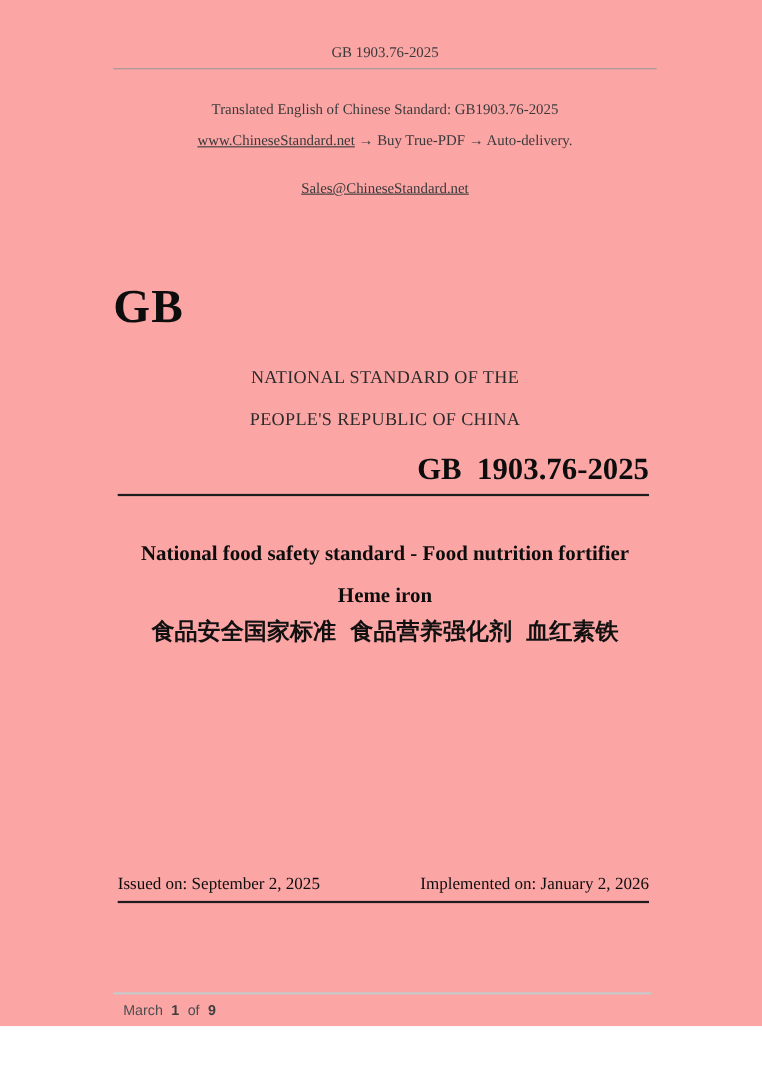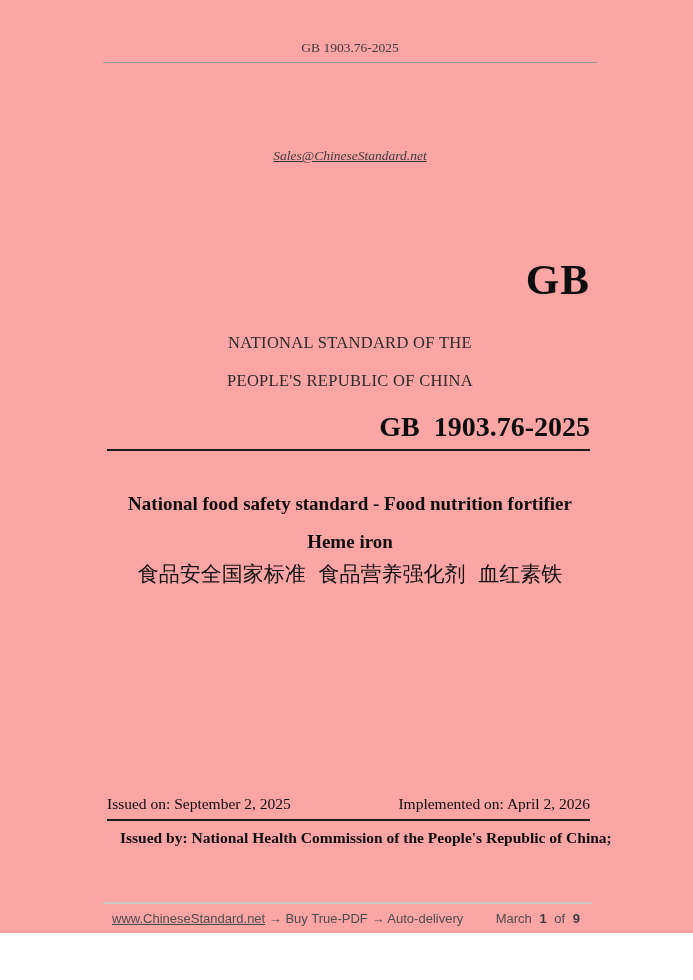--- a/index.html
+++ b/index.html
@@ -15,41 +15,41 @@
   .abs { position: absolute; }
   .band { left: 103px; width: 494px; text-align: center; }
   .rule { position: absolute; }
   .rule-thin  { height: 1px; background: #9a9a9a; }
   .rule-dark  { height: 2px; background: #1c1c1c; }
   .rule-light { height: 2px; background: #c9c9c9; }
 
   .doc-code   { top: 40px;  font-size: 13.5px; color: #3a3a3a; }
   .translated { top: 92px;  font-size: 13.5px; color: #3a3a3a; }
   .www-line   { top: 120px; font-size: 13.5px; color: #3a3a3a; }
-  .sales-line { top: 148px; font-size: 13.5px; color: #3a3a3a; font-style: italic; }
+  .sales-line { top: 163px; font-size: 13.5px; color: #3a3a3a; }
   .link { color: #3a3a3a; text-decoration: underline; cursor: pointer; }
 
   .gb-logo {
     top: 256px; left: 103px; width: 487px;
-    text-align: right; font-size: 43px; font-weight: bold;
+    text-align: left; font-size: 43px; font-weight: bold;
     color: #0d0d0d; line-height: 1.1; letter-spacing: 1px;
   }
   .org-line1 { top: 333px; font-size: 16.5px; color: #2b2b2b; letter-spacing: 0.3px; text-align: center; }
   .org-line2 { top: 371px; font-size: 16.5px; color: #2b2b2b; letter-spacing: 0.3px; }
   .std-code {
     top: 411px; left: 103px; width: 487px;
     text-align: right; font-size: 28px; font-weight: bold;
     color: #0d0d0d; white-space: pre;
   }
   .rule-under-code { top: 449px; left: 107px; width: 483px; }
 
   .title-en1 { top: 493px; font-size: 19px; font-weight: bold; color: #0d0d0d; }
   .title-en2 { top: 531px; font-size: 19px; font-weight: bold; color: #0d0d0d; }
   .title-zh  {
-    top: 560px; font-size: 21px; font-weight: normal; color: #111111;
+    top: 560px; font-size: 21px; font-weight: bold; color: #111111;
     font-family: "Liberation Sans", sans-serif; word-spacing: 7px;
   }
 
   .dates-row {
     top: 795px; left: 107px; width: 483px;
     display: flex; justify-content: space-between;
     font-size: 15.5px; font-weight: normal; color: #0d0d0d;
   }
   .rule-under-dates { top: 819px; left: 107px; width: 483px; }
   .issuer-line1 { top: 829px; left: 120px; font-size: 15.5px; font-weight: bold; color: #0d0d0d; }
@@ -67,53 +67,53 @@
   .page-indicator .num { font-weight: bold; color: #3d3d3d; }
 </style>
 </head>
 <body>
 
 <div class="page">
 
   <div class="abs band doc-code">GB 1903.76-2025</div>
   <div class="rule rule-thin" style="top:62px; left:103px; width:494px;"></div>
 
+  <div class="abs band translated">Translated English of Chinese Standard: GB1903.76-2025</div>
 
+  <div class="abs band www-line">
+    <span class="link">www.ChineseStandard.net</span>
+    <span>→</span>
+    <span>Buy True-PDF</span>
+    <span>→</span>
+    <span>Auto-delivery.</span>
+  </div>
 
   <div class="abs band sales-line">
     <span class="link">Sales@ChineseStandard.net</span>
   </div>
 
   <div class="abs gb-logo">GB</div>
   <div class="abs band org-line1">NATIONAL STANDARD OF THE</div>
   <div class="abs band org-line2">PEOPLE'S REPUBLIC OF CHINA</div>
   <div class="abs std-code">GB  1903.76-2025</div>
   <div class="rule rule-dark rule-under-code"></div>
 
   <div class="abs band title-en2">Heme iron</div>
   <div class="abs band title-en1">National food safety standard - Food nutrition fortifier</div>
   <div class="abs band title-zh">食品安全国家标准 食品营养强化剂 血红素铁</div>
 
   <div class="abs dates-row">
     <span>Issued on: September 2, 2025</span>
-    <span>Implemented on: April 2, 2026</span>
+    <span>Implemented on: January 2, 2026</span>
   </div>
   <div class="rule rule-dark rule-under-dates"></div>
 
-  <div class="abs issuer-line1">Issued by: National Health Commission of the People's Republic of China;</div>
 
   <div class="rule rule-light footer-rule"></div>
   <div class="abs footer-row">
-    <span>
-      <span class="footer-link">www.ChineseStandard.net</span>
-      <span>→</span>
-      <span>Buy True-PDF</span>
-      <span>→</span>
-      <span>Auto-delivery</span>
-    </span>
     <span class="page-indicator">
       <span style="margin-left:0;">March</span>
       <span class="num">1</span>
       <span>of</span>
       <span class="num">9</span>
     </span>
   </div>
 
 </div>
 

